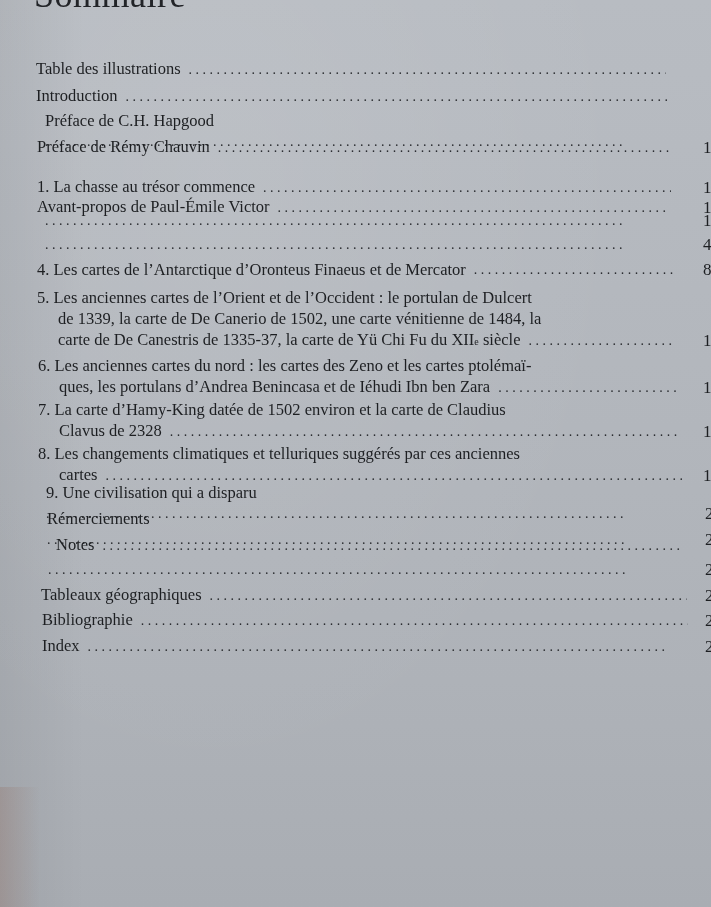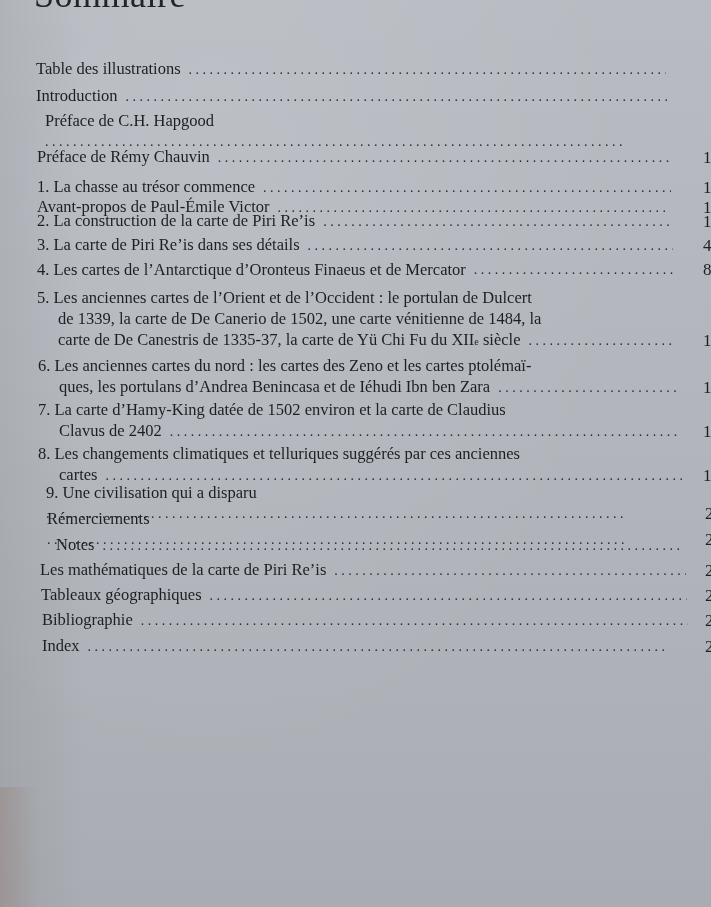--- a/index.html
+++ b/index.html
@@ -111,21 +111,21 @@
       </div>
       <span class="page" style="left: 667px;"></span>
     </div>
     <div class="entry" style="position: absolute; top: 52px; left: 37px; width: 637px;">
       <div class="line" style="padding-left: 0px; flex-direction: column;">
         <span>Préface de C.H. Hapgood</span>
         <span class="leader"></span>
       </div>
       <span class="page" style="left: 666px;"></span>
     </div>
-    <div class="entry" style="position: absolute; top: 88px; left: 37px; width: 638px;">
+    <div class="entry" style="position: absolute; top: 78px; left: 37px; width: 638px;">
       <div class="line" style="padding-left: 0px;">
         <span>Préface de Rémy Chauvin</span>
         <span class="leader"></span>
       </div>
       <span class="page" style="left: 666px;">1</span>
     </div>
     <div class="entry" style="position: absolute; top: 102px; left: 37px; width: 639px; margin-top: 36px;">
       <div class="line" style="padding-left: 0px;">
         <span>Avant-propos de Paul-Émile Victor</span>
         <span class="leader"></span>
@@ -134,28 +134,26 @@
     </div>
     <div class="entry" style="position: absolute; top: 118px; left: 37px; width: 640px;">
       <div class="line" style="padding-left: 0px;">
         <span>1. La chasse au trésor commence</span>
         <span class="leader"></span>
       </div>
       <span class="page" style="left: 666px;">1</span>
     </div>
     <div class="entry" style="position: absolute; top: 152px; left: 37px; width: 641px;">
       <div class="line" style="padding-left: 0px;">
-        <span>2. La construction de la carte de Piri Re’is</span>
         <span class="leader"></span>
       </div>
       <span class="page" style="left: 666px;">1</span>
     </div>
     <div class="entry" style="position: absolute; top: 176px; left: 37px; width: 642px;">
       <div class="line" style="padding-left: 0px;">
-        <span>3. La carte de Piri Re’is dans ses détails</span>
         <span class="leader"></span>
       </div>
       <span class="page" style="left: 666px;">4</span>
     </div>
     <div class="entry" style="position: absolute; top: 201px; left: 37px; width: 643px;">
       <div class="line" style="padding-left: 0px; align-items: center;">
         <span>4. Les cartes de l’Antarctique d’Oronteus Finaeus et de Mercator</span>
         <span class="leader"></span>
       </div>
       <span class="page" style="left: 666px;">8</span>
@@ -175,21 +173,21 @@
       <span class="text" style="padding-left: 0px;">6. Les anciennes cartes du nord : les cartes des Zeno et les cartes ptolémaï-</span>
       <div class="line" style="padding-left: 21px;">
         <span>ques, les portulans d’Andrea Benincasa et de Iéhudi Ibn ben Zara</span>
         <span class="leader"></span>
       </div>
       <span class="page" style="left: 665px;">14</span>
     </div>
     <div class="entry" style="position: absolute; top: 341px; left: 38px; width: 648px;">
       <span class="text" style="padding-left: 0px;">7. La carte d’Hamy-King datée de 1502 environ et la carte de Claudius</span>
       <div class="line" style="padding-left: 21px;">
-        <span>Clavus de 2402</span>
+        <span>Clavus de 2328</span>
         <span class="leader"></span>
       </div>
       <span class="page" style="left: 665px;">17</span>
     </div>
     <div class="entry" style="position: absolute; top: 385px; left: 38px; width: 650px;">
       <span class="text" style="padding-left: 0px;">8. Les changements climatiques et telluriques suggérés par ces anciennes</span>
       <div class="line" style="padding-left: 21px;">
         <span>cartes</span>
         <span class="leader"></span>
       </div>
@@ -211,21 +209,20 @@
     </div>
     <div class="entry" style="position: absolute; top: 476px; left: 56px; width: 651px;">
       <div class="line" style="padding-left: 0px;">
         <span>Notes</span>
         <span class="leader"></span>
       </div>
       <span class="page" style="left: 665px;">22</span>
     </div>
     <div class="entry" style="position: absolute; top: 501px; left: 40px; width: 652px;">
       <div class="line" style="padding-left: 0px;">
-        <span>Les mathématiques de la carte de Piri Re’is</span>
         <span class="leader"></span>
       </div>
       <span class="page" style="left: 665px;">25</span>
     </div>
     <div class="entry" style="position: absolute; top: 526px; left: 41px; width: 652px;">
       <div class="line" style="padding-left: 0px;">
         <span>Tableaux géographiques</span>
         <span class="leader"></span>
       </div>
       <span class="page" style="left: 664px;">25</span>

